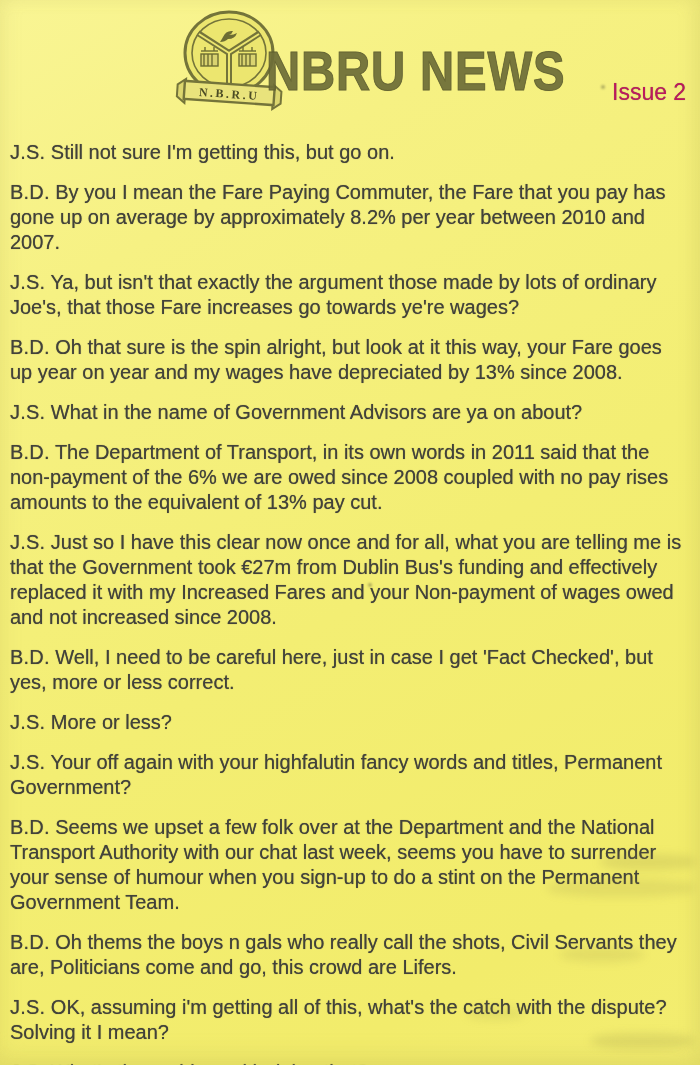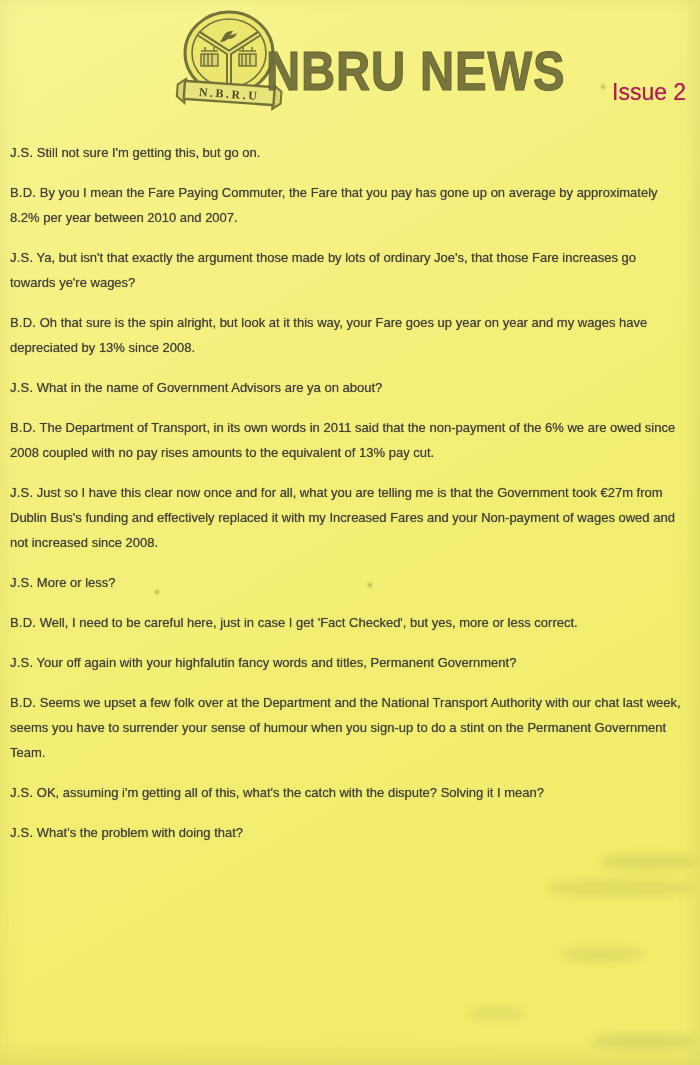--- a/index.html
+++ b/index.html
@@ -31,21 +31,21 @@
   .issue {
     position: absolute; left: 612px; top: 79px;
     font-size: 23px; font-weight: 400; color: #be185d;
     text-shadow: 0 0 0.8px rgba(70,70,62,0.7);
     white-space: nowrap;
   }
 
   
   .dialogue { padding: 10px 16px 0 10px; }
   .para {
-    font-size: 13px; line-height: 25px; margin-bottom: 15px;
+    font-size: 20px; line-height: 25px; margin-bottom: 15px;
     color: #42423a;
     text-shadow: 0 0 0.8px rgba(66,66,58,0.75);
   }
   .spk { letter-spacing: 0.2px; }
 
   
   .smudge {
     position: absolute; border-radius: 45%;
     filter: blur(4px); pointer-events: none;
   }
@@ -123,28 +123,30 @@
   <p class="para"><span class="spk">J.S.</span>
     <span>Ya, but isn't that exactly the argument those made by lots of ordinary Joe's, that those Fare increases go towards ye're wages?</span></p>
   <p class="para"><span class="spk">B.D.</span>
     <span>Oh that sure is the spin alright, but look at it this way, your Fare goes up year on year and my wages have depreciated by 13% since 2008.</span></p>
   <p class="para"><span class="spk">J.S.</span>
     <span>What in the name of Government Advisors are ya on about?</span></p>
   <p class="para"><span class="spk">B.D.</span>
     <span>The Department of Transport, in its own words in 2011 said that the non-payment of the 6% we are owed since 2008 coupled with no pay rises amounts to the equivalent of 13% pay cut.</span></p>
   <p class="para"><span class="spk">J.S.</span>
     <span>Just so I have this clear now once and for all, what you are telling me is that the Government took €27m from Dublin Bus's funding and effectively replaced it with my Increased Fares and your Non-payment of wages owed and not increased since 2008.</span></p>
+  <p class="para"><span class="spk">B.D.</span>
+    <span>Well, I need to be careful here, just in case I get 'Fact Checked', but yes, more or less correct.</span></p>
   <p class="para"><span class="spk">J.S.</span>
     <span>More or less?</span></p>
-  <p class="para"><span class="spk">B.D.</span>
-    <span>Well, I need to be careful here, just in case I get 'Fact Checked', but yes, more or less correct.</span></p>
   <p class="para"><span class="spk">J.S.</span>
     <span>Your off again with your highfalutin fancy words and titles, Permanent Government?</span></p>
   <p class="para"><span class="spk">B.D.</span>
     <span>Seems we upset a few folk over at the Department and the National Transport Authority with our chat last week, seems you have to surrender your sense of humour when you sign-up to do a stint on the Permanent Government Team.</span></p>
+  <p class="para"><span class="spk">B.D.</span>
+    <span>Oh thems the boys n gals who really call the shots, Civil Servants they are, Politicians come and go, this crowd are Lifers.</span></p>
   <p class="para"><span class="spk">J.S.</span>
     <span>OK, assuming i'm getting all of this, what's the catch with the dispute? Solving it I mean?</span></p>
   <p class="para"><span class="spk">J.S.</span>
     <span>What's the problem with doing that?</span></p>
 </main>
 
 <div>
   <div class="smudge" style="left:600px; top:854px; width:96px;  height:16px; background:rgba(148,146,70,0.20);"></div>
   <div class="smudge" style="left:547px; top:879px; width:148px; height:18px; background:rgba(148,146,70,0.16);"></div>
   <div class="smudge" style="left:560px; top:947px; width:84px;  height:15px; background:rgba(148,146,70,0.16);"></div>

